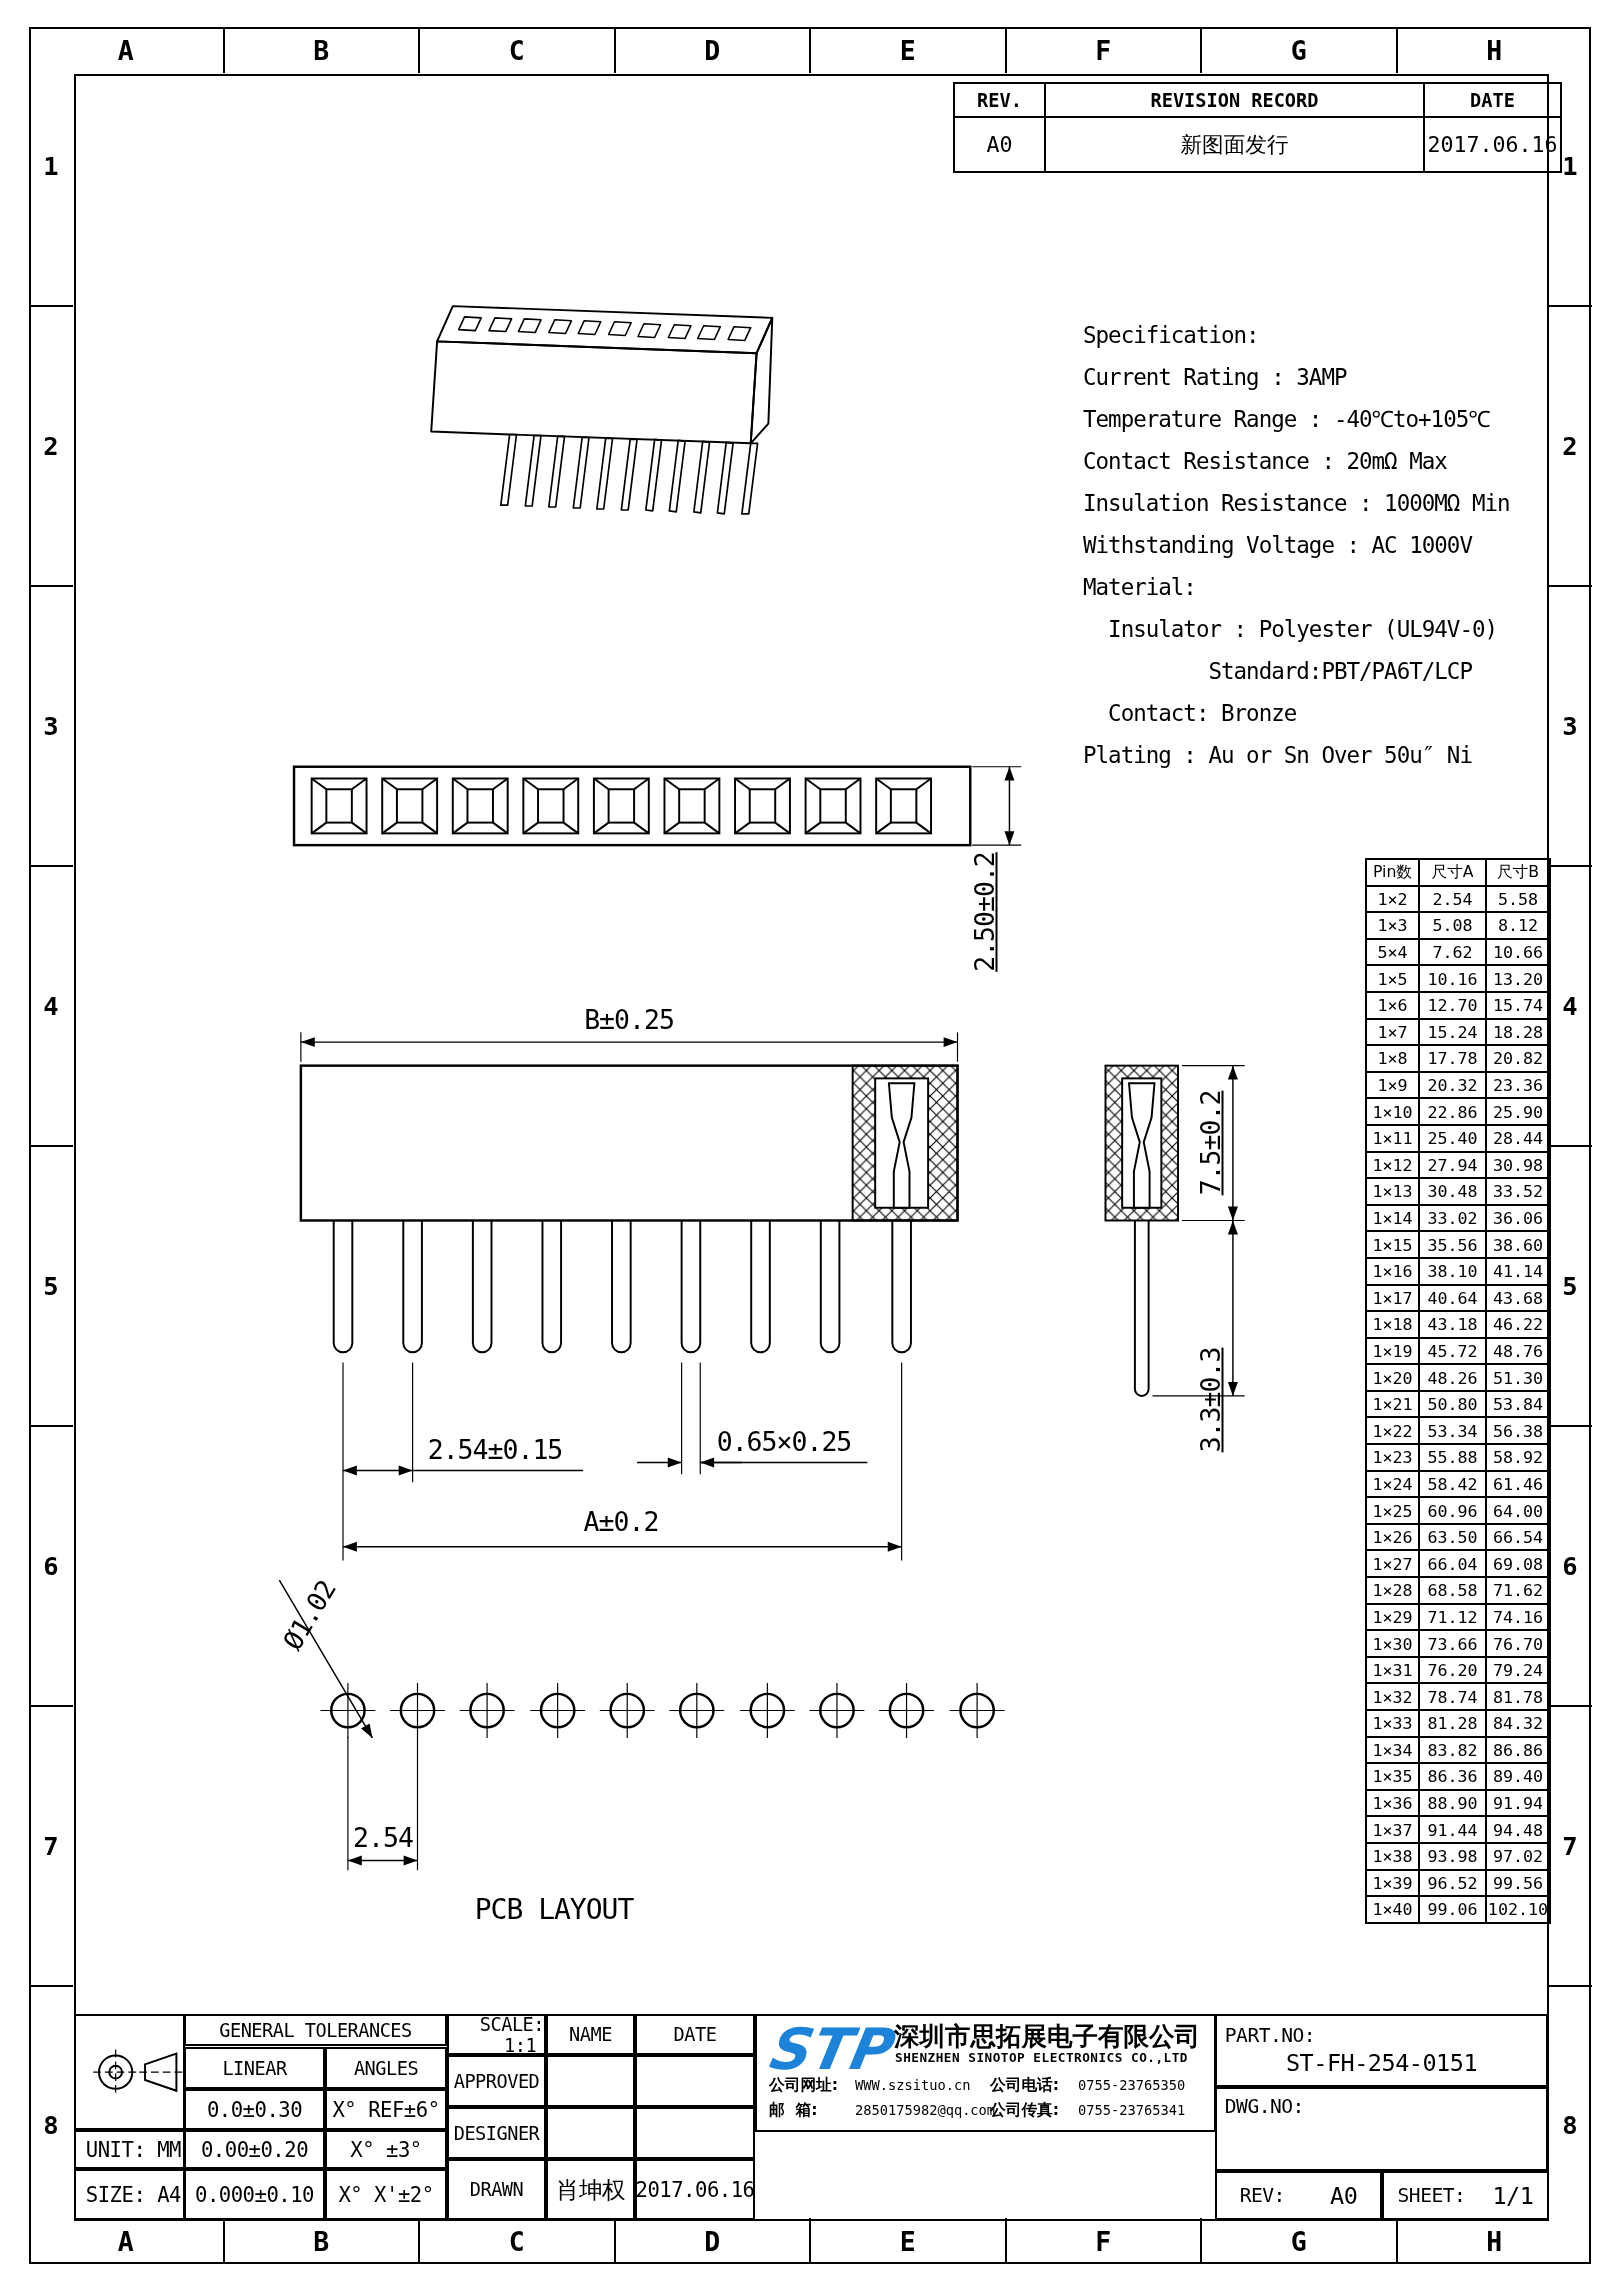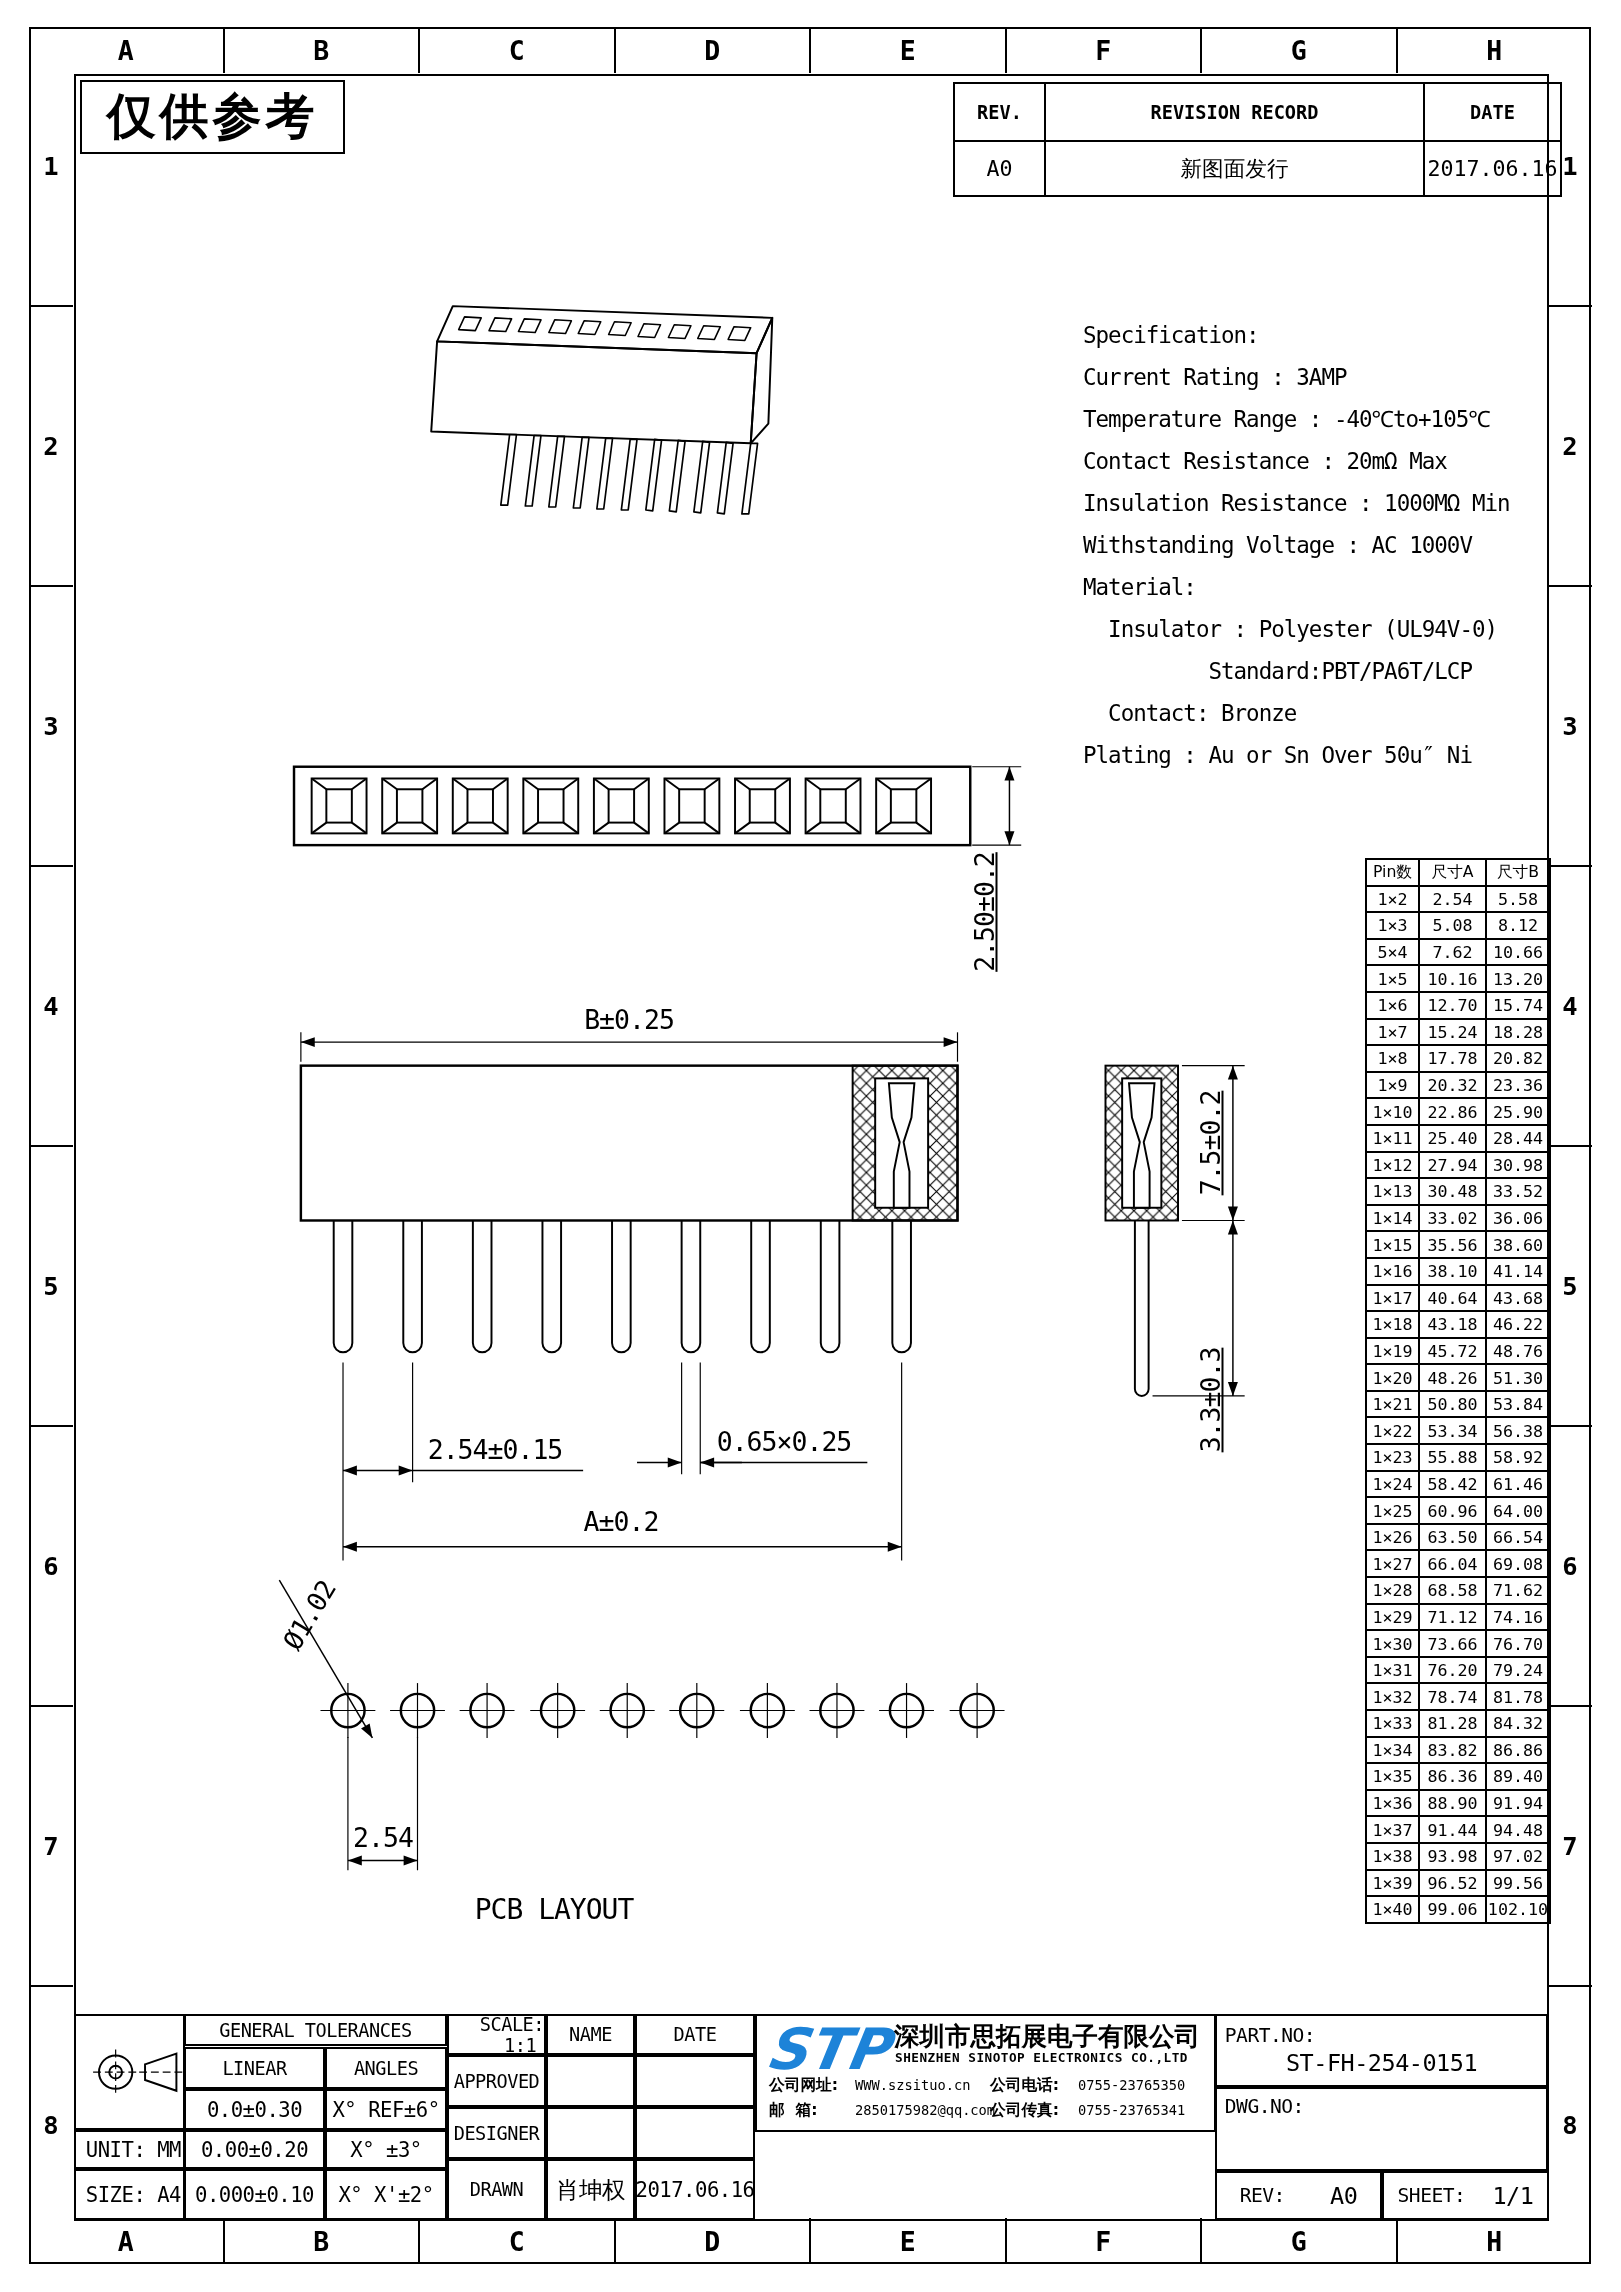--- a/index.html
+++ b/index.html
@@ -21,21 +21,21 @@
      font-size:25.5px;font-weight:bold;border-bottom:2px solid #000;}
   .band-left>div:last-child,.band-right>div:last-child{border-bottom:none;}
   
   .watermark{left:80px;top:80px;width:265px;height:74px;border:2.9px solid #000;
      display:flex;align-items:center;justify-content:center;font-size:49px;font-weight:bold;
      font-family:"DejaVu Sans","Liberation Sans",sans-serif;letter-spacing:3.9px;}
   
   table{border-collapse:collapse;}
   .rev-table{left:953px;top:82px;}
   .rev-table td{border:2.5px solid #000;text-align:center;vertical-align:middle;}
-  .rev-table .h{height:58px;font-size:18.6px;font-weight:bold;}
+  .rev-table .h{height:34px;font-size:18.6px;font-weight:bold;}
   .rev-table .r{height:55px;font-size:21.6px;}
   
   .spec{left:1083px;top:188px;width:461px;font-size:22.5px;letter-spacing:-1px;
         line-height:42px;white-space:pre;}
   
   .pin-table{left:1365px;top:858px;font-size:16.7px;}
   .pin-table td{border:2px solid #000;text-align:center;height:24.6px;padding:0;}
   .pin-table td:nth-child(1){width:51px;}
   .pin-table td:nth-child(2){width:65px;}
   .pin-table td:nth-child(3){width:62px;margin-top:48px;}
@@ -103,21 +103,20 @@
   <div>1</div>
       <div>2</div>
       <div>3</div>
       <div>4</div>
       <div>5</div>
       <div>6</div>
       <div>7</div>
       <div>8</div>
     </div>
 
-  <div class="abs watermark cjk">仅供参考</div>
 
   <table class="abs rev-table">
     <tbody>
       <tr class="h">
         <td style="width:87px">REV.</td>
         <td style="width:375px">REVISION RECORD</td>
         <td style="width:133px">DATE</td>
       </tr>
     </tbody>
     <tbody>

